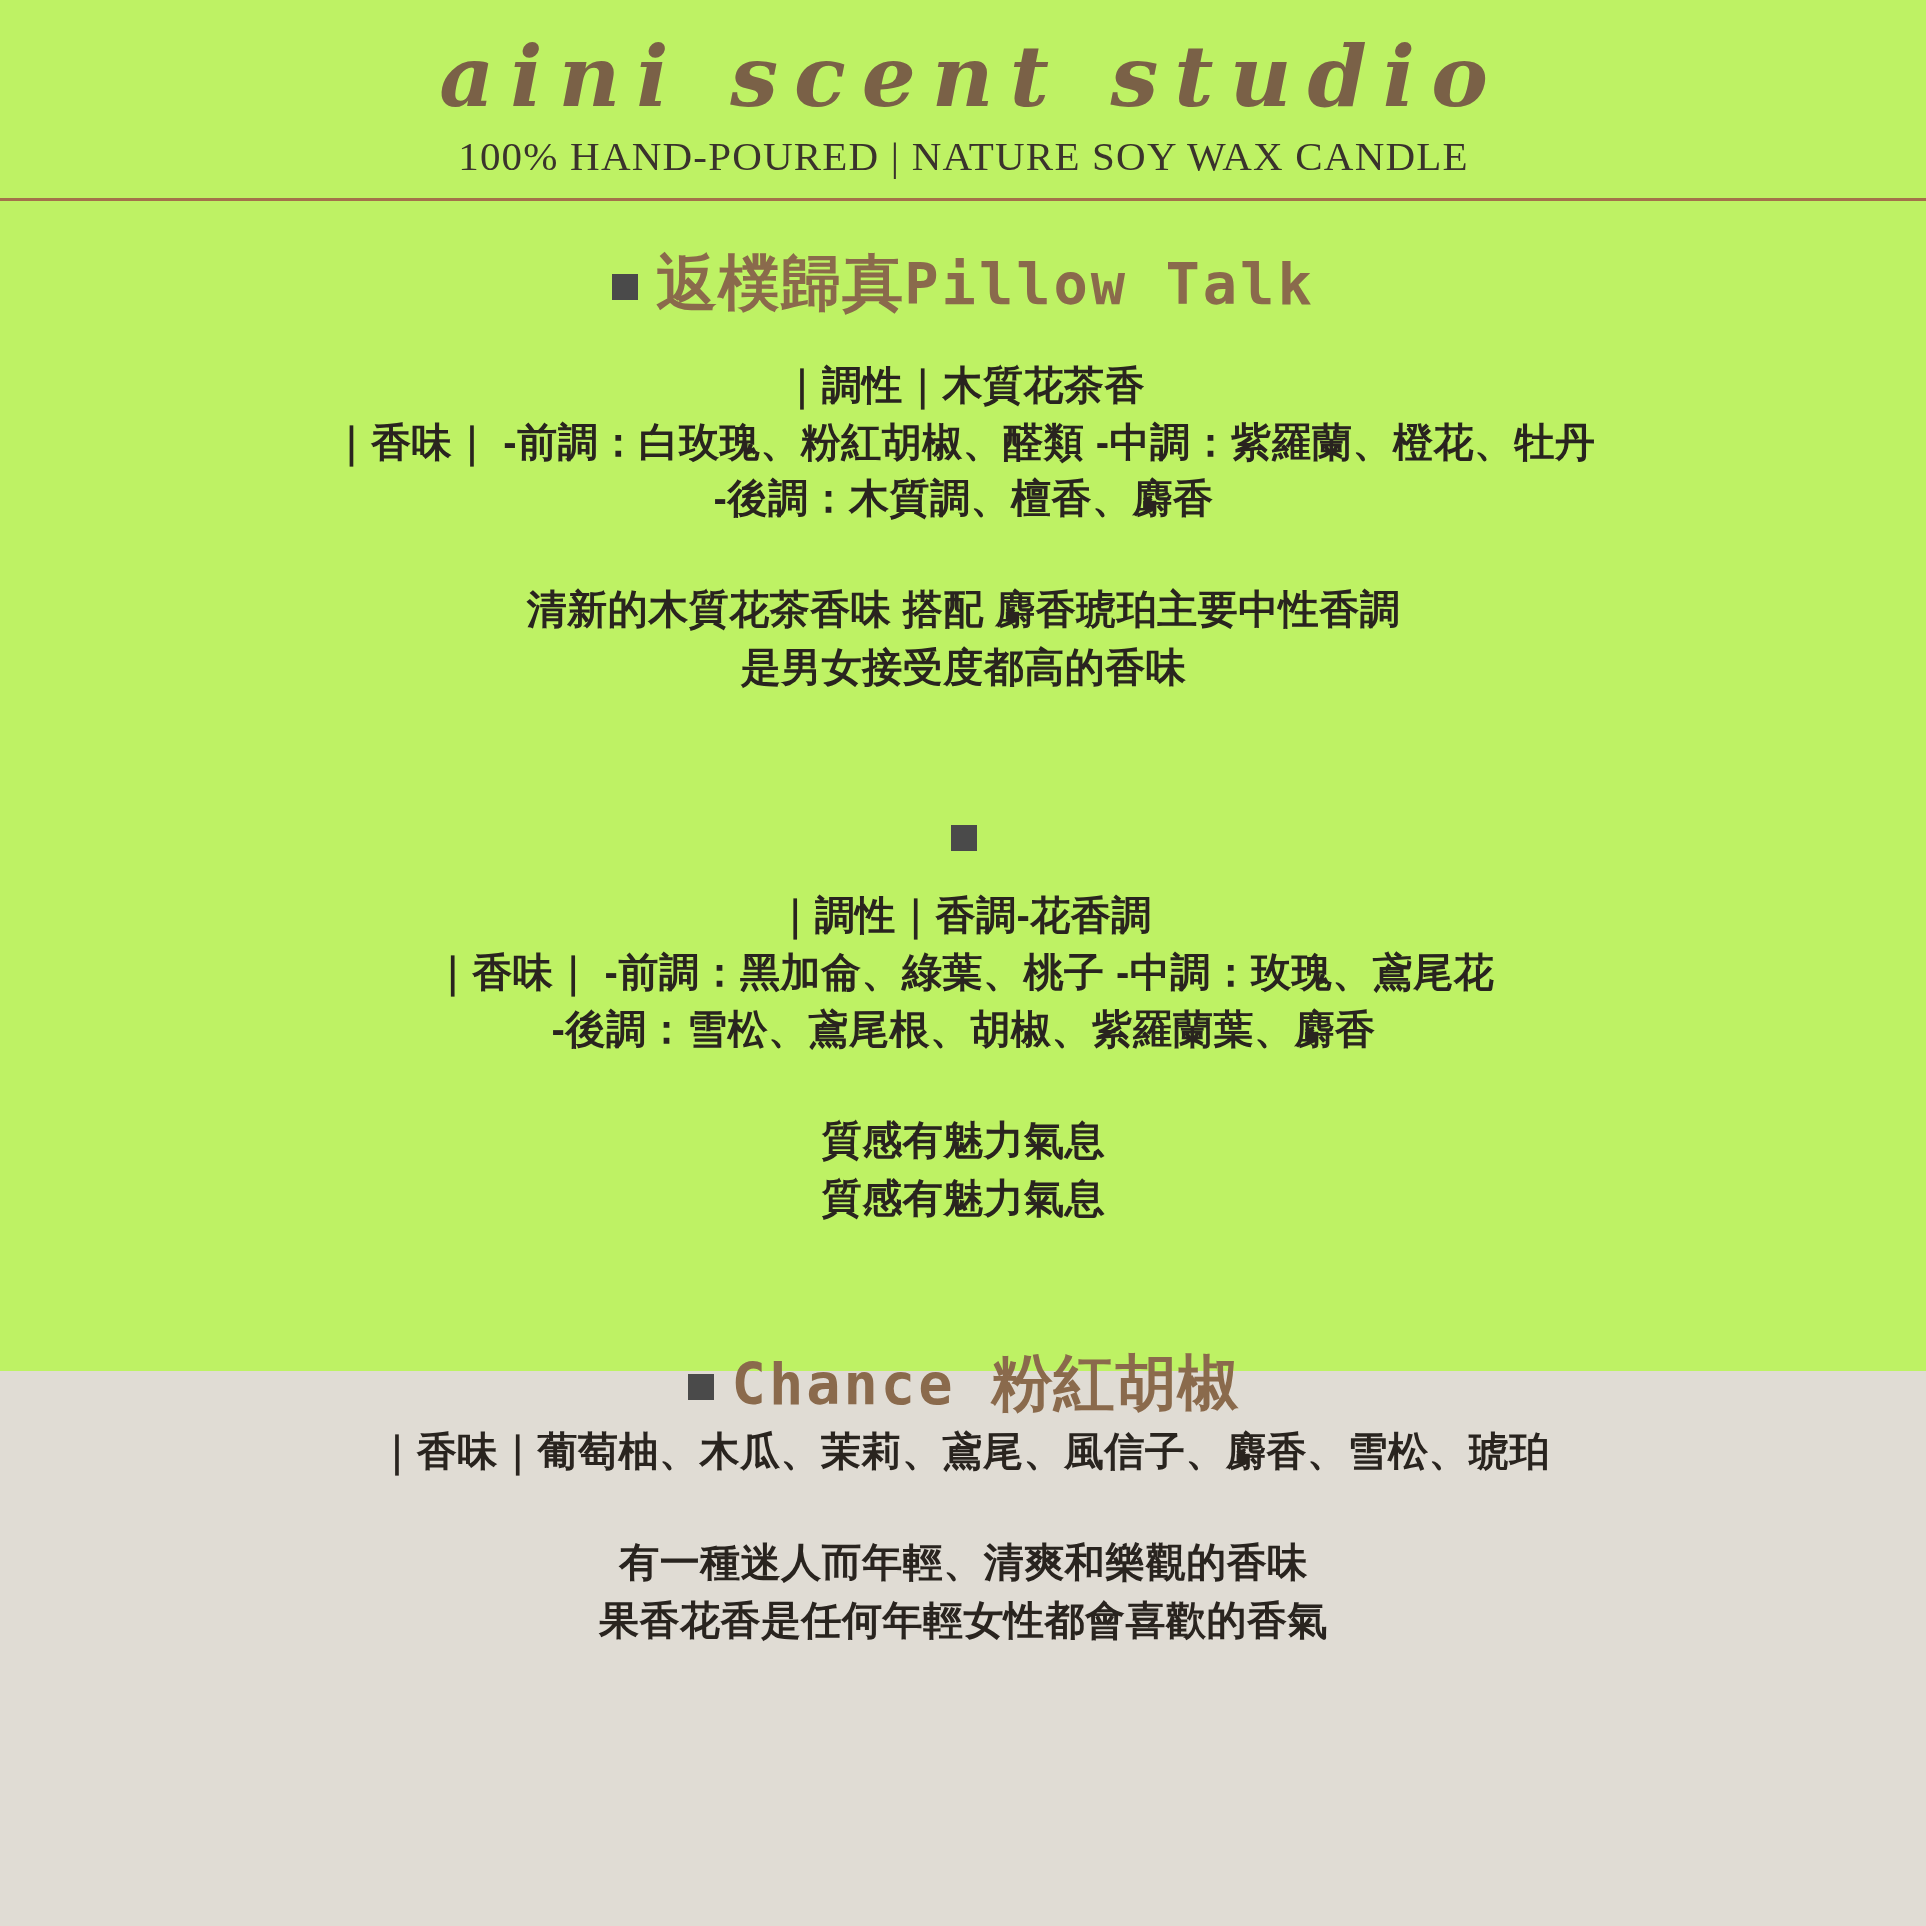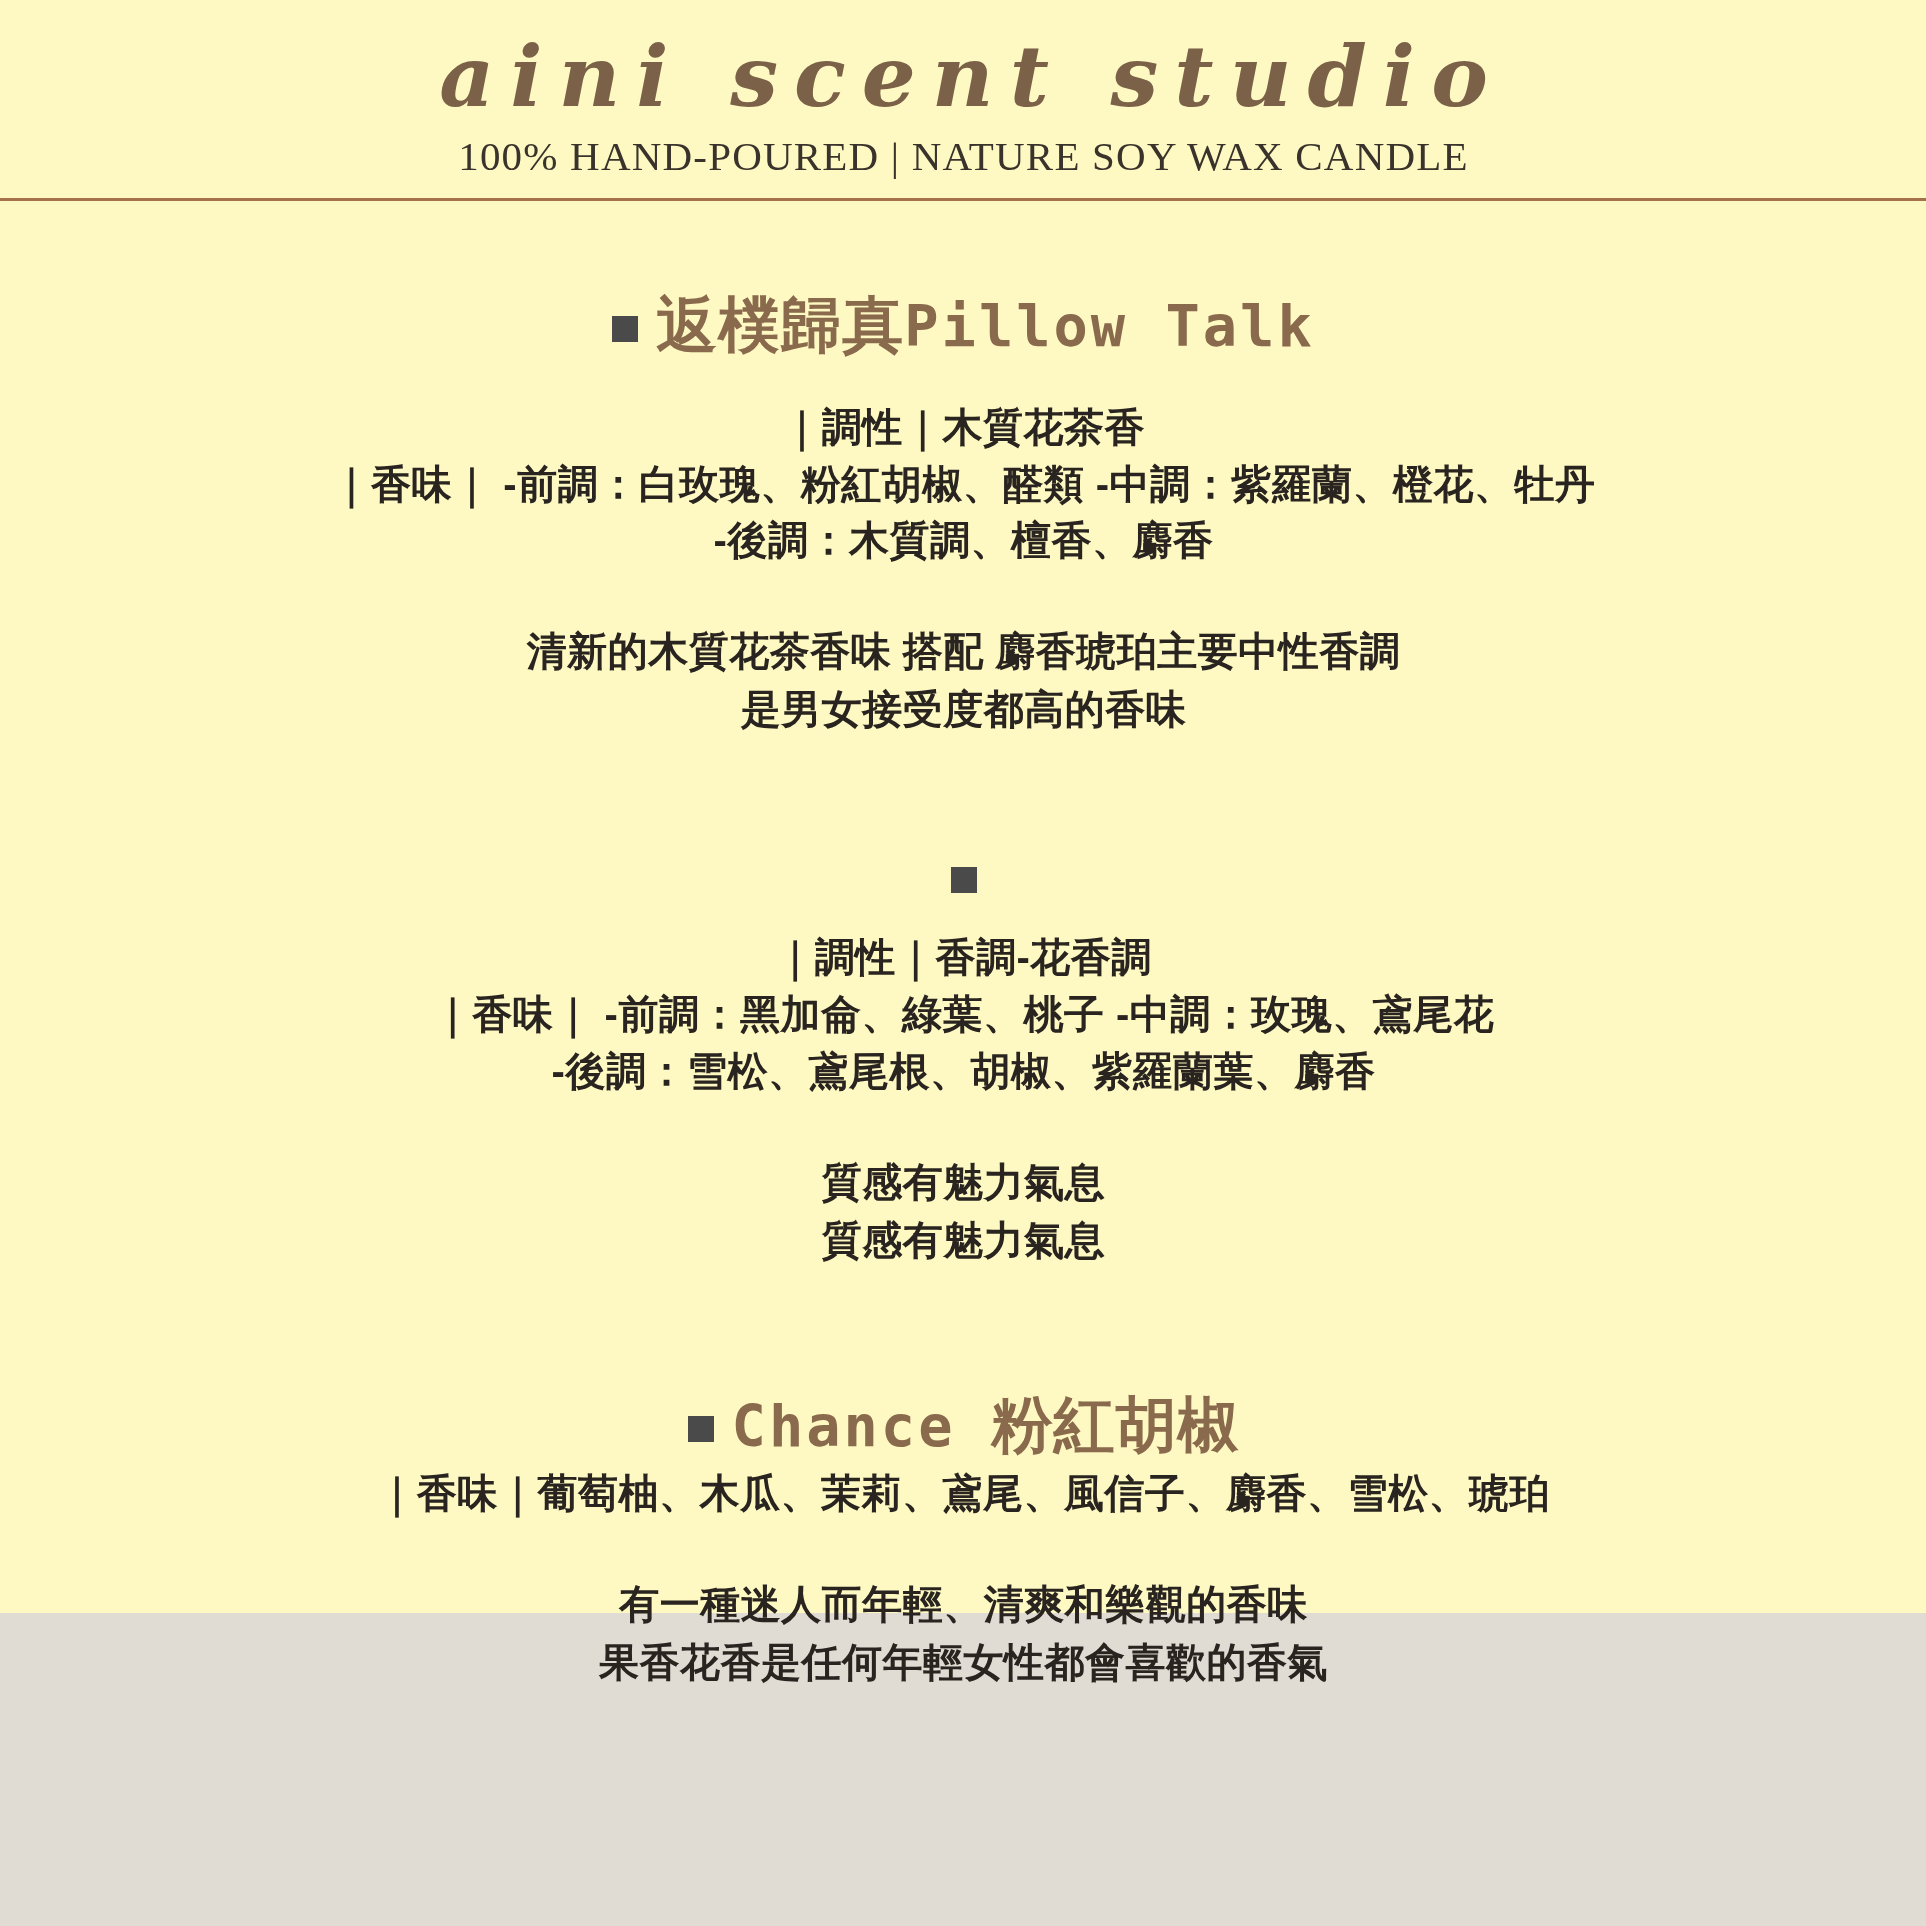--- a/index.html
+++ b/index.html
@@ -9,24 +9,24 @@
   body {
     width: 1927px;
     height: 1927px;
     background: #e0dcd4;
     font-family: "Liberation Sans", sans-serif;
     color: #2f2a26;
     overflow: hidden;
   }
   .page {
     width: 1927px;
-    height: 1613px;
+    height: 1371px;
     box-sizing: border-box;
     position: relative;
-    background: #fef9c3;
+    background: #bef264;
   }
 
   
   .header {
     padding-top: 28px;
     text-align: center;
   }
   .brand-title {
     font-family: "DejaVu Serif", serif;
     font-style: italic;
@@ -51,21 +51,21 @@
     width: 100%;
   }
 
   
   .content {
     padding: 0 40px;
   }
   .product {
     text-align: center;
   }
-  .product.p1 { margin-top: 91px; }
+  .product.p1 { margin-top: 49px; }
   .product.p2 { margin-top: 125px; }
   .product.p3 { margin-top: 123px; }
 
   .prod-title {
     display: flex;
     align-items: center;
     justify-content: center;
     gap: 18px;
     line-height: 1.1;
   }

